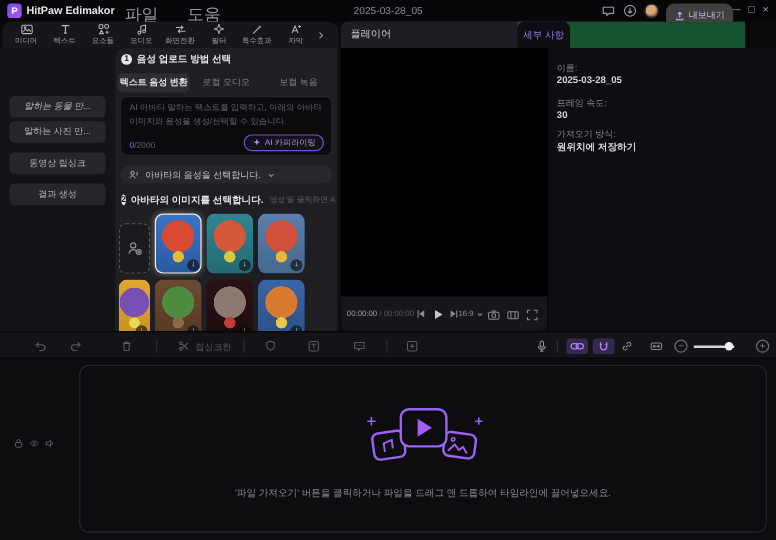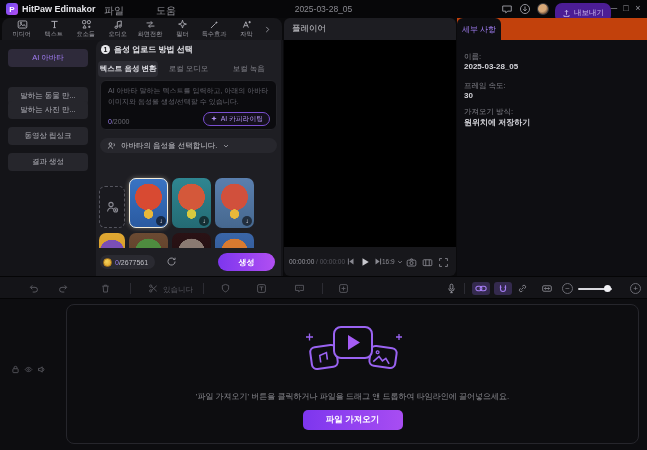--- a/index.html
+++ b/index.html
@@ -9,27 +9,27 @@
   .abs{position:absolute;}
   .ic{display:inline-flex;align-items:center;justify-content:center;}
   svg{display:block;}
 
   
   .titlebar{left:0;top:0;width:647px;height:18px;background:#070709;display:flex;align-items:center;}
   .logo{position:absolute;left:6px;top:3px;width:12px;height:12px;border-radius:3px;
         background:linear-gradient(135deg,#6d4df0,#b44df2);color:#fff;font-size:8px;font-weight:bold;
         display:flex;align-items:center;justify-content:center;}
   .appname{position:absolute;left:22px;top:4px;font-size:9px;font-weight:bold;color:#e6e6ea;}
-  .menu{position:absolute;top:4px;font-size:10px;color:#97979e;}
+  .menu{position:absolute;top:4px;font-size:14px;color:#97979e;}
   .docdate{position:absolute;left:0;right:0;top:4px;text-align:center;font-size:8.5px;color:#8b8b92;}
   .tb-ic{position:absolute;top:2px;width:14px;height:14px;}
   .avatar-user{position:absolute;left:537px;top:3px;width:12px;height:12px;border-radius:50%;
         background:radial-gradient(circle at 40% 35%,#d8a878 0 45%,#6b4a32 80%);border:1px solid #3a3a40;}
   .export-btn{position:absolute;left:555px;top:3px;height:20px;padding:0 7px;border-radius:7px;
-        background:#4c1d95;display:flex;align-items:center;gap:3px;font-size:7.5px;color:#cdbdf0;}
+        background:#404040;display:flex;align-items:center;gap:3px;font-size:7.5px;color:#cdbdf0;}
   .winctl{position:absolute;top:3px;font-size:9px;color:#9a9aa0;width:12px;text-align:center;}
 
   
   .ribbon{left:2px;top:18px;width:280px;height:22px;background:#17171b;border-radius:8px 8px 0 0;
           display:flex;align-items:center;padding:0 10px 0 4px;}
   .rib-item{flex:1;display:flex;flex-direction:column;align-items:center;gap:0px;}
   .rib-lb{font-size:6.5px;color:#9a9aa2;white-space:nowrap;transform:scale(.95);}
   .rib-chev{width:10px;color:#9a9aa2;}
 
   
@@ -77,21 +77,21 @@
   .player-head{left:284px;top:18px;width:172px;height:22px;background:#1d1d22;border-radius:6px 6px 0 0;
       display:flex;align-items:center;padding-left:8px;font-size:8.5px;color:#c8c8ce;}
   .video{left:284px;top:40px;width:172px;height:207px;background:#000;}
   .pctrl{left:284px;top:247px;width:172px;height:29px;background:#17171b;border-radius:0 0 6px 6px;}
   .ptime{position:absolute;left:5px;top:11px;font-size:6.5px;color:#9a9aa2;white-space:nowrap;}
   .ptime .dim{color:#55555d;}
   .pc-ic{position:absolute;top:10px;}
   .ratio{position:absolute;left:98px;top:11px;font-size:6.5px;color:#8a8a92;display:flex;gap:2px;align-items:center;}
 
   
-  .det-head{left:457px;top:18px;width:190px;height:22px;background:#c2410c;}
+  .det-head{left:431px;top:18px;width:190px;height:22px;background:#14532d;}
   .det-tab{position:absolute;left:0;top:0;width:44px;height:22px;background:#0e0e12;border-radius:6px 6px 0 0;
       display:flex;align-items:center;justify-content:center;font-size:8px;color:#9f7cf0;}
   .det-body{left:457px;top:40px;width:209px;height:236px;background:#0e0e12;}
   .dlabel{position:absolute;left:7px;font-size:7.5px;color:#82828a;}
   .dvalue{position:absolute;left:7px;font-size:8px;color:#d5d5db;font-weight:bold;}
 
   
   .etb{left:0;top:276px;width:647px;height:23px;background:#141418;border-top:1px solid #050506;border-bottom:1px solid #050506;}
   .etb .sep{position:absolute;top:6px;width:1px;height:11px;background:#2c2c33;}
   .etb-ic{position:absolute;top:6px;color:#5b5b63;}
@@ -225,22 +225,21 @@
       <span class="rib-lb">자막</span>
     </div>
     <span class="rib-chev ic">
       <svg width="9" height="9" viewBox="0 0 14 14" fill="none" stroke="#9a9aa2" stroke-width="1.4">
           <path d="M5 3l4 4-4 4"></path>
         </svg>
     </span>
   </div>
 
   <div class="leftcol abs">
-    <div class="side-btn active" style="top:9px;">AI 아바타</div>
-    <div class="side-btn" style="top:47px;">말하는 동물 만...</div>
+    <div class="side-btn" style="top:40px;font-style:italic;">말하는 동물 만...</div>
     <div class="side-btn" style="top:87px;">동영상 립싱크</div>
     <div class="side-btn" style="top:61px;">말하는 사진 만...</div>
     <div class="side-btn" style="top:113px;">결과 생성</div>
   </div>
 
   <div class="panel abs">
     <div style="position:absolute;left:5px;top:4px;display:flex;align-items:center;gap:4px;">
       <span class="stepnum">1</span>
       <span class="step-title">음성 업로드 방법 선택</span>
     </div>
@@ -269,20 +268,25 @@
             <path d="M10 3.5a3 3 0 0 1 0 4"></path>
           </svg>
         </span>
       <span>아바타의 음성을 선택합니다.</span>
       <span class="ic">
           <svg width="8" height="8" viewBox="0 0 12 12" fill="none" stroke="#9a9aa2" stroke-width="1.3">
             <path d="M3 4.5l3 3 3-3"></path>
           </svg>
         </span>
     </div>
+    <div class="step2row">
+      <span class="stepnum">2</span>
+      <span class="step-title">아바타의 이미지를 선택합니다.</span>
+      <span class="hint">'생성'을 클릭하면 AI가 립싱크한 비</span>
+    </div>
     <div class="avgrid">
       <div class="upload-cell">
         <span class="ic">
           <svg width="14" height="14" viewBox="0 0 14 14" fill="none" stroke="#8a8a92" stroke-width="1.1">
               <circle cx="6" cy="4.5" r="2.1"></circle>
               <path d="M2.5 11.5c.4-2.3 1.8-3.5 3.5-3.5 1 0 1.8.3 2.4 1"></path>
               <circle cx="10.6" cy="10" r="2"></circle>
               <path d="M10.6 9v2M9.6 10h2"></path>
             </svg>
         </span>
@@ -303,32 +307,20 @@
         <div class="av" style="background: radial-gradient(circle at 50% 72%, rgb(138, 106, 74) 0px, rgb(138, 106, 74) 11%, transparent 12%), radial-gradient(circle at 50% 38%, rgb(78, 140, 63) 0px, rgb(78, 140, 63) 36%, transparent 37%), linear-gradient(rgb(107, 74, 50), rgb(84, 56, 35));">
           <span class="dl">↓</span>
         </div>
         <div class="av" style="background: radial-gradient(circle at 50% 72%, rgb(194, 58, 58) 0px, rgb(194, 58, 58) 11%, transparent 12%), radial-gradient(circle at 50% 38%, rgb(138, 122, 114) 0px, rgb(138, 122, 114) 36%, transparent 37%), linear-gradient(rgb(42, 18, 21), rgb(28, 12, 14));">
           <span class="dl">↓</span>
         </div>
         <div class="av" style="background: radial-gradient(circle at 50% 72%, rgb(232, 200, 74) 0px, rgb(232, 200, 74) 11%, transparent 12%), radial-gradient(circle at 50% 38%, rgb(216, 122, 48) 0px, rgb(216, 122, 48) 36%, transparent 37%), linear-gradient(rgb(58, 102, 168), rgb(44, 79, 136));">
           <span class="dl">↓</span>
         </div>
       </div>
-    <div class="panel-foot">
-      <div class="coin-pill">
-        <span class="coin"></span>
-        <span><span class="coin-cur">0</span><span>/2677561</span></span>
-      </div>
-      <span class="ic" style="position:absolute;left:70px;top:8px;">
-        <svg width="11" height="11" viewBox="0 0 14 14" fill="none" stroke="#9a9aa2" stroke-width="1.2">
-            <path d="M11.5 7a4.5 4.5 0 1 1-1.4-3.2M11.5 2.2v2.3H9.2"></path>
-          </svg>
-      </span>
-      <div class="gen-btn">생성</div>
-    </div>
   </div>
 
   <div class="player-head abs">
     <span>플레이어</span>
   </div>
   <div class="video abs"></div>
   <div class="pctrl abs">
     <div class="ptime">
       <span>00:00:00</span><span class="dim"> / </span><span class="dim">00:00:00</span>
     </div>
@@ -408,21 +400,21 @@
         </svg>
     </span>
     <span class="sep" style="left:130px;"></span>
     <span class="etb-ic ic" style="left:148px;">
       <svg width="11" height="11" viewBox="0 0 14 14" fill="none" stroke="#5b5b63" stroke-width="1.1">
           <circle cx="3.5" cy="4" r="1.5"></circle>
           <circle cx="3.5" cy="10" r="1.5"></circle>
           <path d="M4.8 4.8L11 10.5M4.8 9.2L11 3.5"></path>
         </svg>
     </span>
-    <span class="etb-label">있습니다</span>
+    <span class="etb-label">립싱크한</span>
     <span class="sep" style="left:203px;"></span>
     <span class="etb-ic ic" style="left:220px;">
       <svg width="11" height="11" viewBox="0 0 14 14" fill="none" stroke="#5b5b63" stroke-width="1.1">
           <path d="M7 1.8l4 1.5v3c0 2.5-1.7 4.2-4 5-2.3-.8-4-2.5-4-5v-3z"></path>
         </svg>
     </span>
     <span class="etb-ic ic" style="left:256px;">
       <svg width="11" height="11" viewBox="0 0 14 14" fill="none" stroke="#5b5b63" stroke-width="1.1">
           <rect x="2" y="2" width="10" height="10" rx="2"></rect>
           <path d="M4.5 5h5M7 5v4.5"></path>
@@ -513,17 +505,16 @@
           <g transform="rotate(8 93 38)">
               <rect x="80" y="28" width="26" height="20" rx="5"></rect>
               <path d="M84 44l5-6 4 4 3-3 4 5" stroke-width="1.6"></path>
               <circle cx="87" cy="34" r="1.4" stroke-width="1.3"></circle>
             </g>
           <rect x="44" y="8" width="38" height="31" rx="7" fill="#0d0d10"></rect>
           <path d="M58 16l12 7.5L58 31z" fill="#a55cf5" stroke="none"></path>
         </svg>
       </span>
       <div class="drop-hint">'파일 가져오기' 버튼을 클릭하거나 파일을 드래그 앤 드롭하여 타임라인에 끌어넣으세요.</div>
-      <div class="import-btn">파일 가져오기</div>
     </div>
   </div>
 
 </div>
 
 </body></html>

